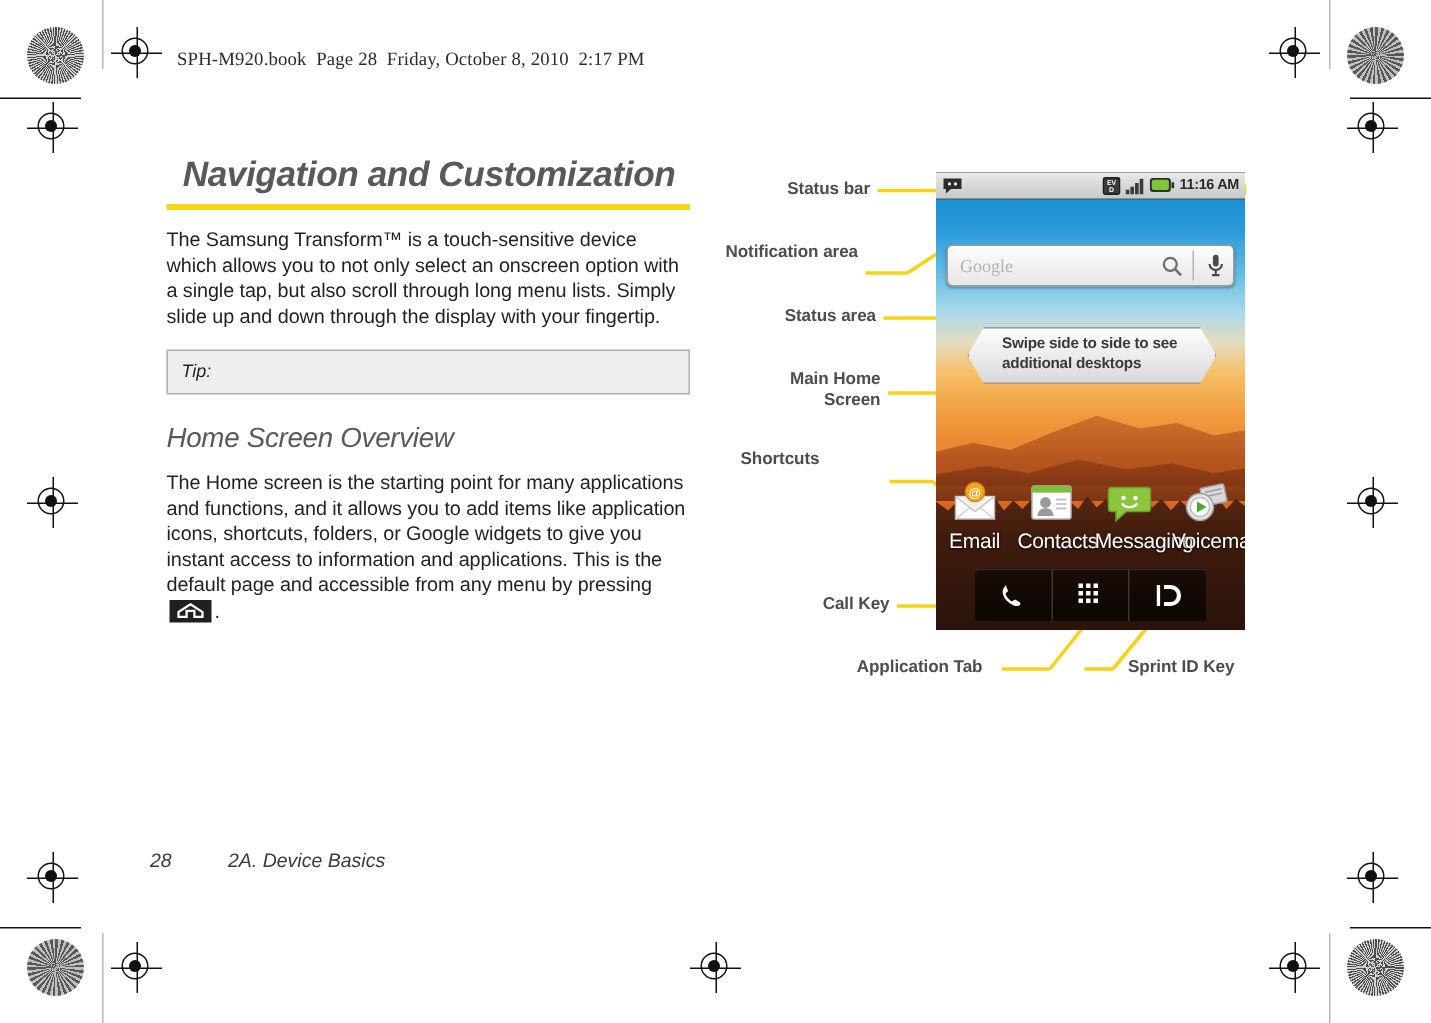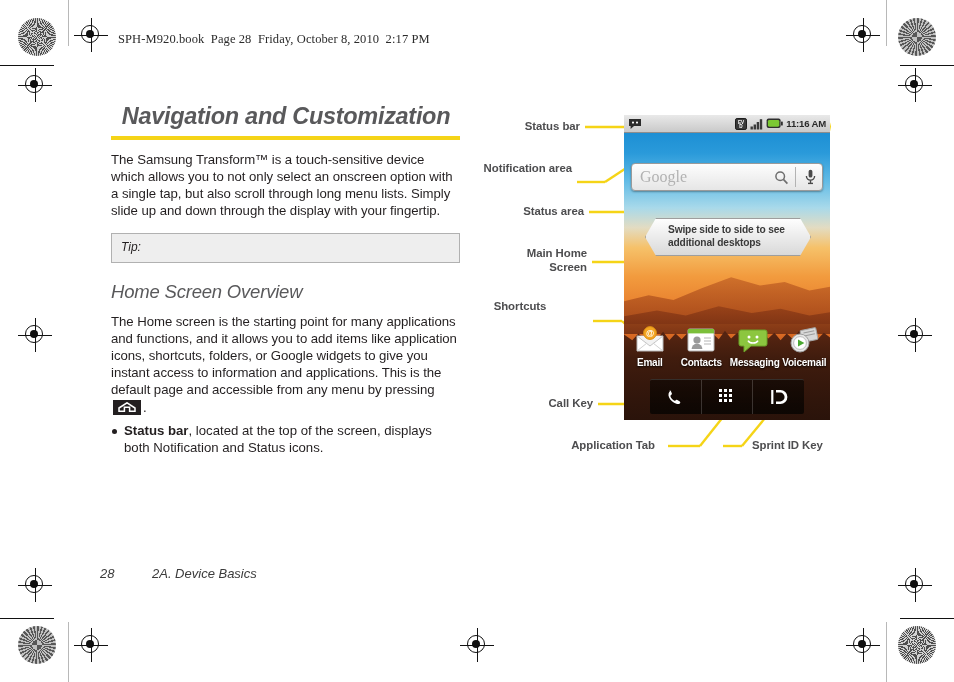--- a/index.html
+++ b/index.html
@@ -304,21 +304,21 @@
     align-items: center;
     background: linear-gradient(#fdfdfd, #e6e6e6);
     border: 1px solid #9a9a9a;
     border-radius: 4px;
     box-sizing: border-box;
     box-shadow: 0 1px 2px rgba(0,0,0,.35);
   }
   .gsearch .gtext {
     flex: 1;
     padding-left: 8px;
-    font-size: 16px;
+    font-size: 12px;
     color: #b2b2b2;
     font-family: "Liberation Serif", serif;
   }
   .gsearch .sep {
     width: 1px; height: 20px;
     background: #b3b3b3;
     margin: 0 2px;
   }
   .gsearch .gicon {
     width: 24px;
@@ -359,23 +359,23 @@
     justify-content: space-around;
     align-items: flex-end;
   }
   .shortcut { width: 46px; text-align: center; }
   .shortcut .ic {
     width: 34px; height: 30px;
     margin: 0 auto 2px auto;
     position: relative;
   }
   .shortcut .lbl {
-    font-size: 10px;
+    font-size: 14px;
     color: #ffffff;
-    font-weight: bold;
+    font-weight: normal;
     text-shadow: 0 1px 2px rgba(0,0,0,.95);
     letter-spacing: -.2px;
   }
 
   
   .dock {
     position: absolute;
     left: 26px; bottom: 6px;
     width: 154px; height: 34px;
     display: flex;
@@ -497,23 +497,20 @@
   <div class="tip-box">
     <div class="tip-label">Tip:</div>
   </div>
 
   <h2 class="section-title">Home Screen Overview</h2>
 
   <p class="body"><span>The Home screen is the starting point for many applications and functions, and it allows you to add items like application icons, shortcuts, folders, or Google widgets to give you instant access to information and applications. This is the default page and accessible from any menu by pressing</span><span class="home-key"><svg width="18" height="10" viewBox="0 0 18 10">
           <path d="M1 6 L9 0.8 L17 6 L17 9.2 L11.6 9.2 L11.6 5.2 L6.4 5.2 L6.4 9.2 L1 9.2 Z" fill="none" stroke="#ffffff" stroke-width="1.5"></path>
         </svg></span><span>.</span></p>
 
-  <ul class="bullets">
-    <li><b>Status bar</b><span>, located at the top of the screen, displays both Notification and Status icons.</span></li>
-  </ul>
 </div>
 
 <div class="footer">
   <span class="pg">28</span><span>2A. Device Basics</span>
 </div>
 
 <svg class="leader-svg" style="left:0; top:0; width:954px; height:682px;">
 
   <line x1="585" y1="127" x2="628" y2="127" stroke="#f5d417" stroke-width="2.4"></line>
 

